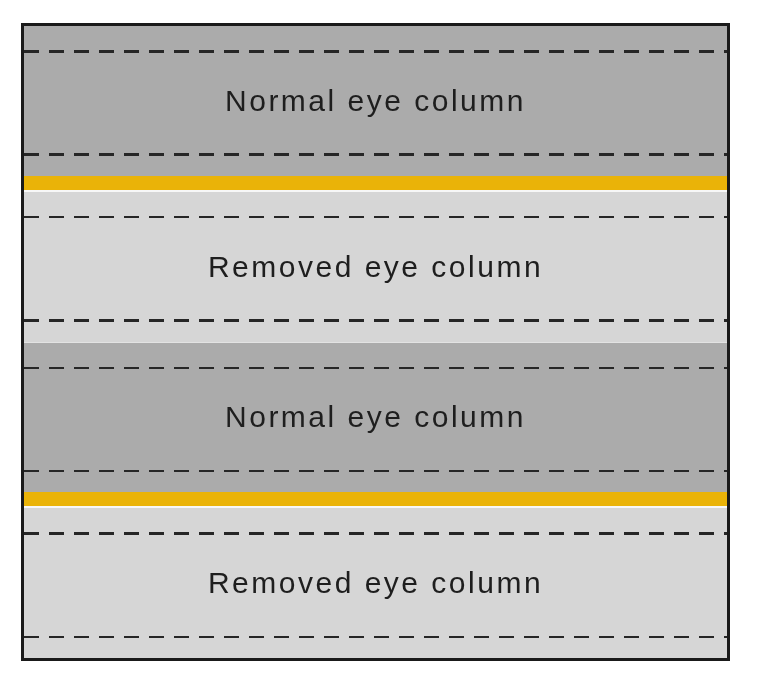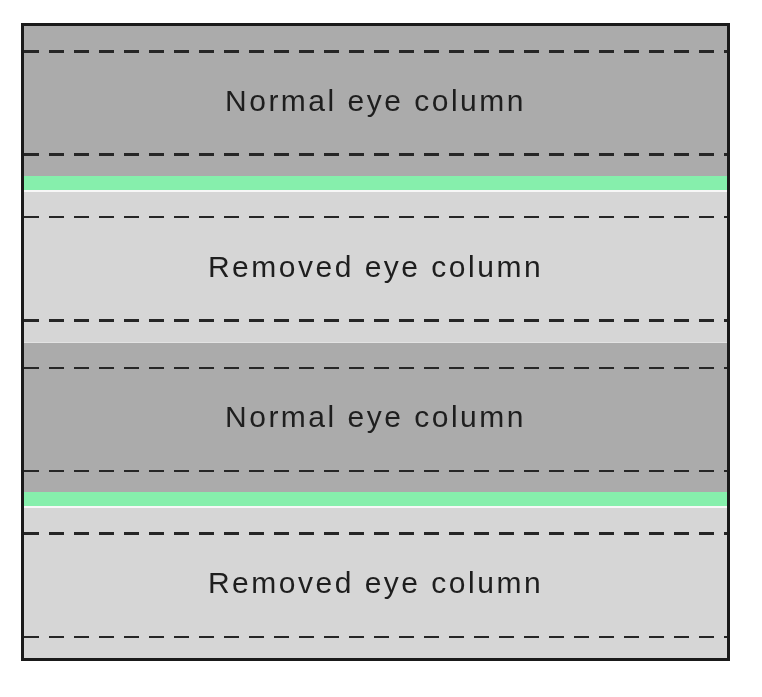--- a/index.html
+++ b/index.html
@@ -13,21 +13,21 @@
   }
   .diagram {
     position: absolute;
     left: 21px;
     top: 23px;
     width: 703px;
     height: 632px;
     border: 3px solid #1a1a1a;
     display: flex;
     flex-direction: column;
-    background: #86efac;
+    background: #eab308;
   }
   .band {
     position: relative;
     flex: 1 1 0;
     display: flex;
     align-items: center;
     justify-content: center;
   }
   .band.sep-strong { border-top: 2px solid #f7f7f7; margin-top: 14px; }
   .band.sep-faint  { border-top: 1px solid #e3e3e3; }

